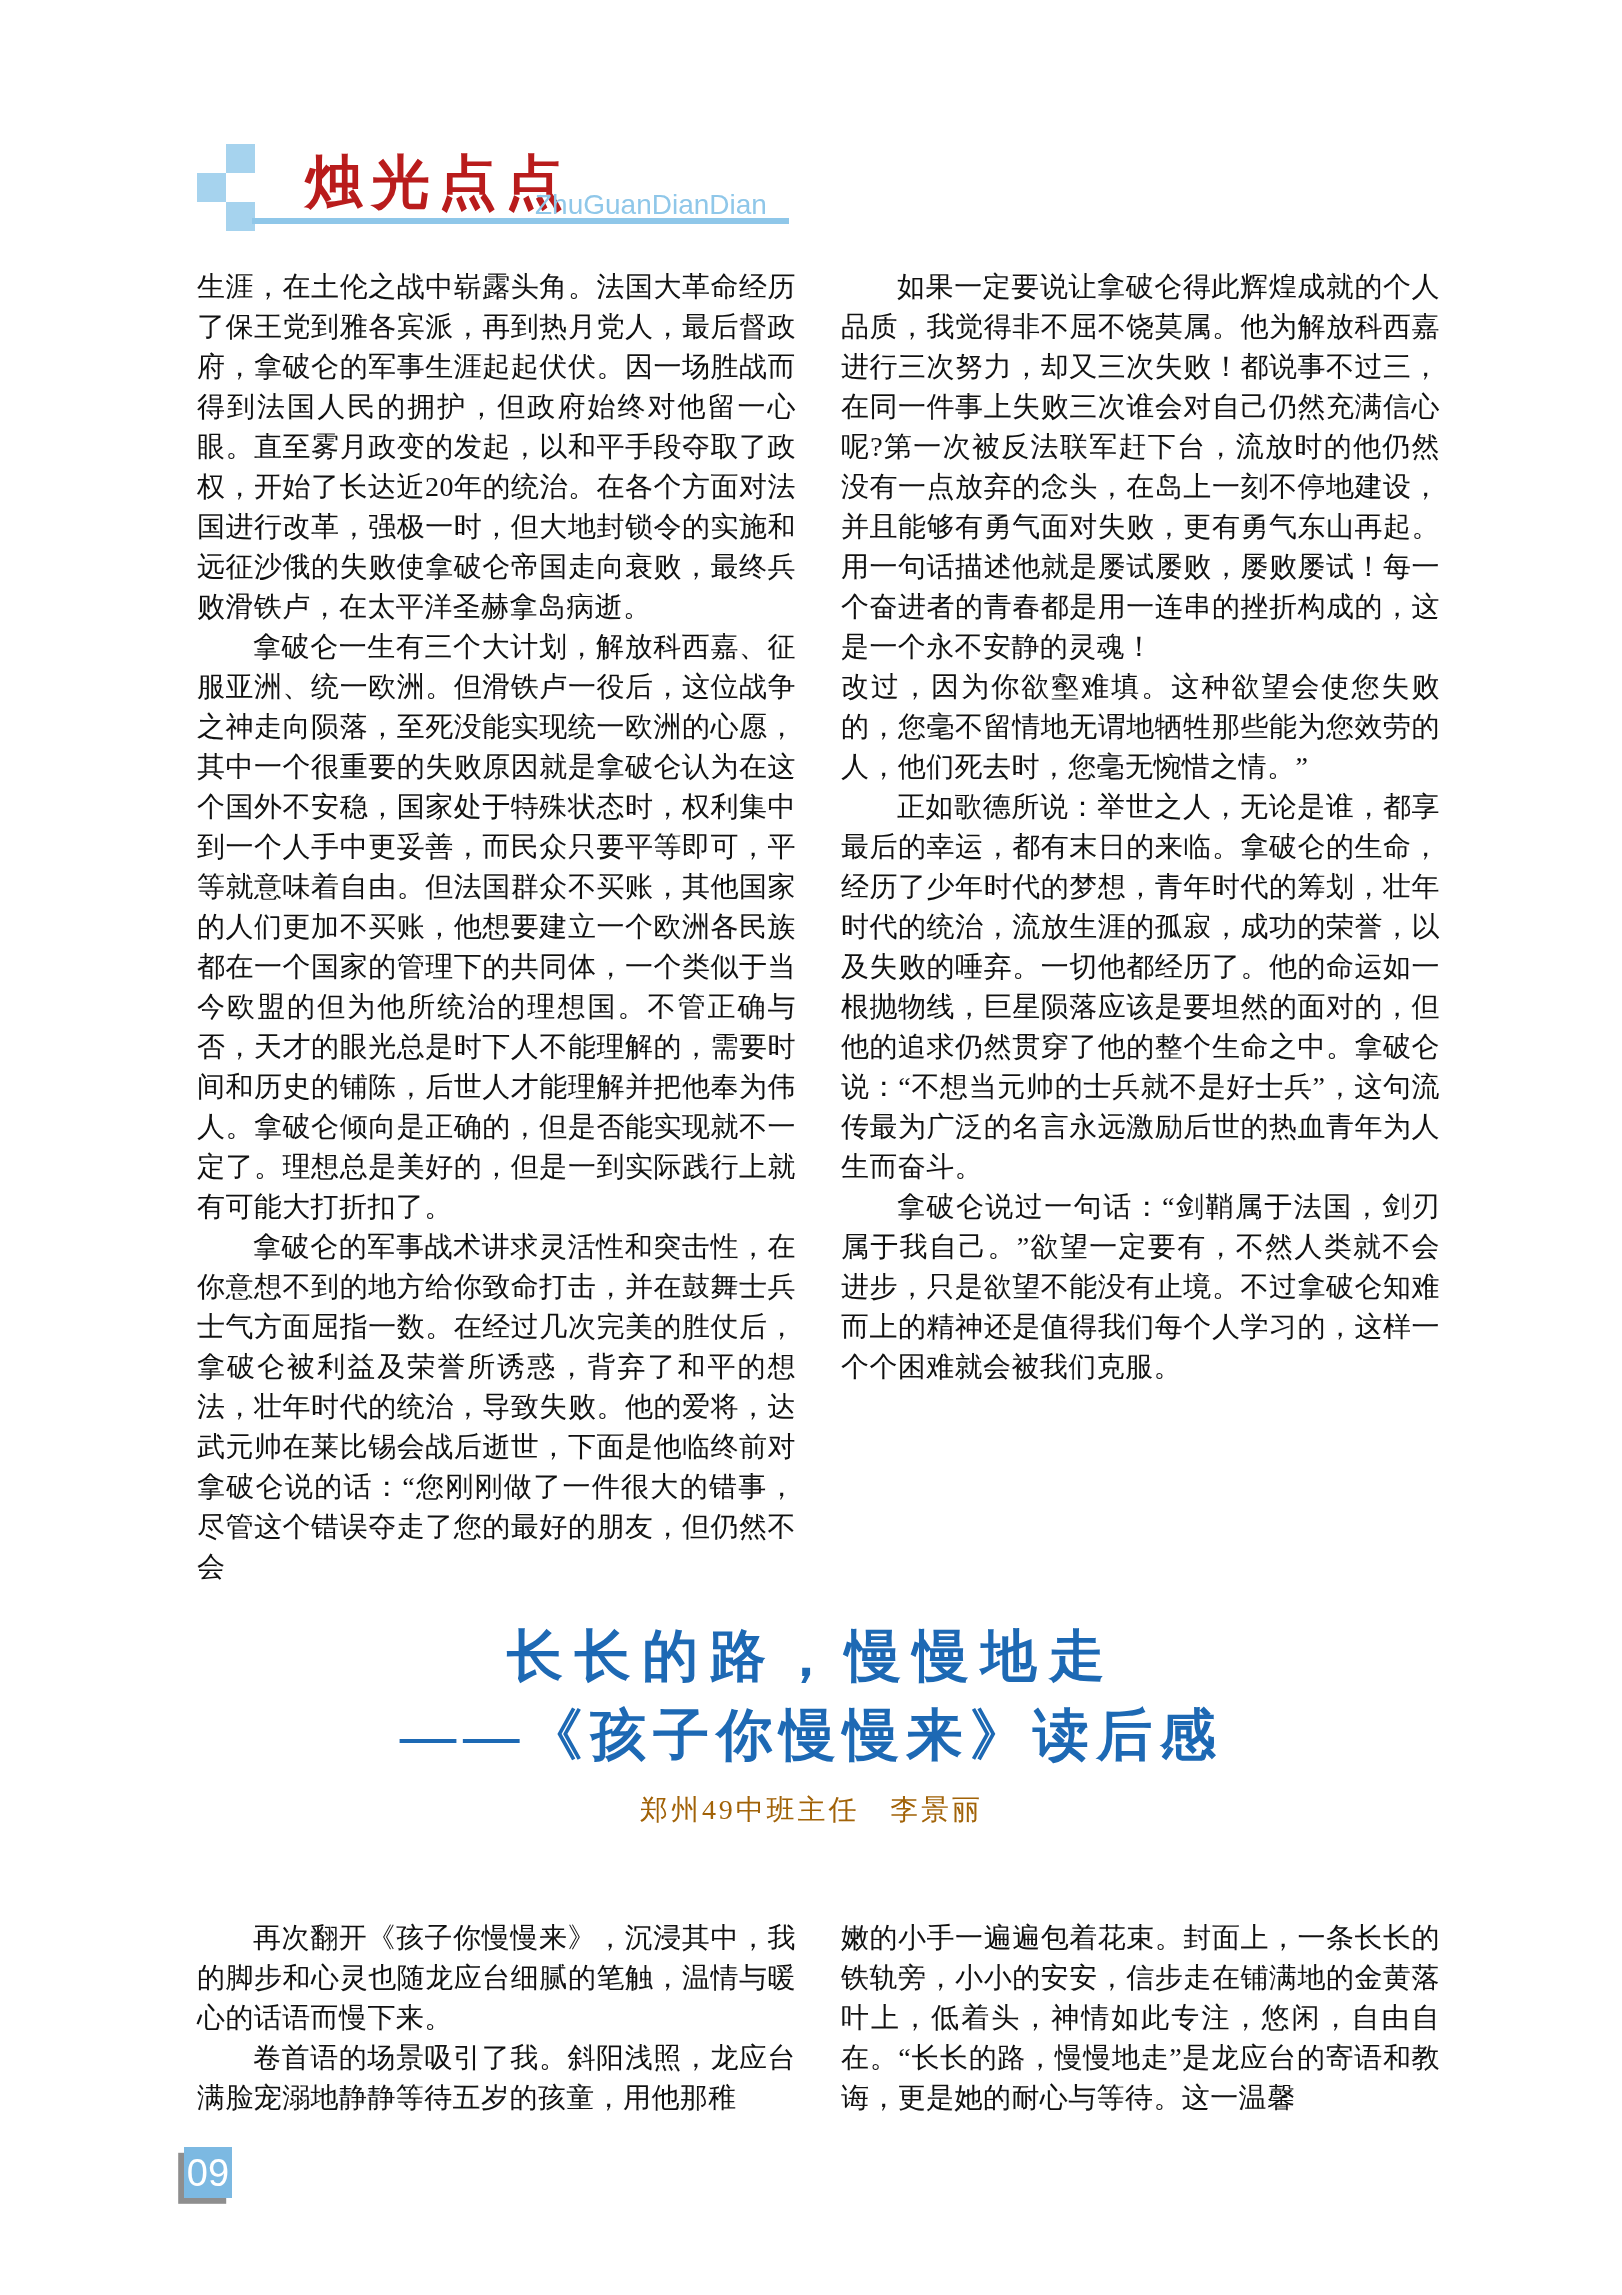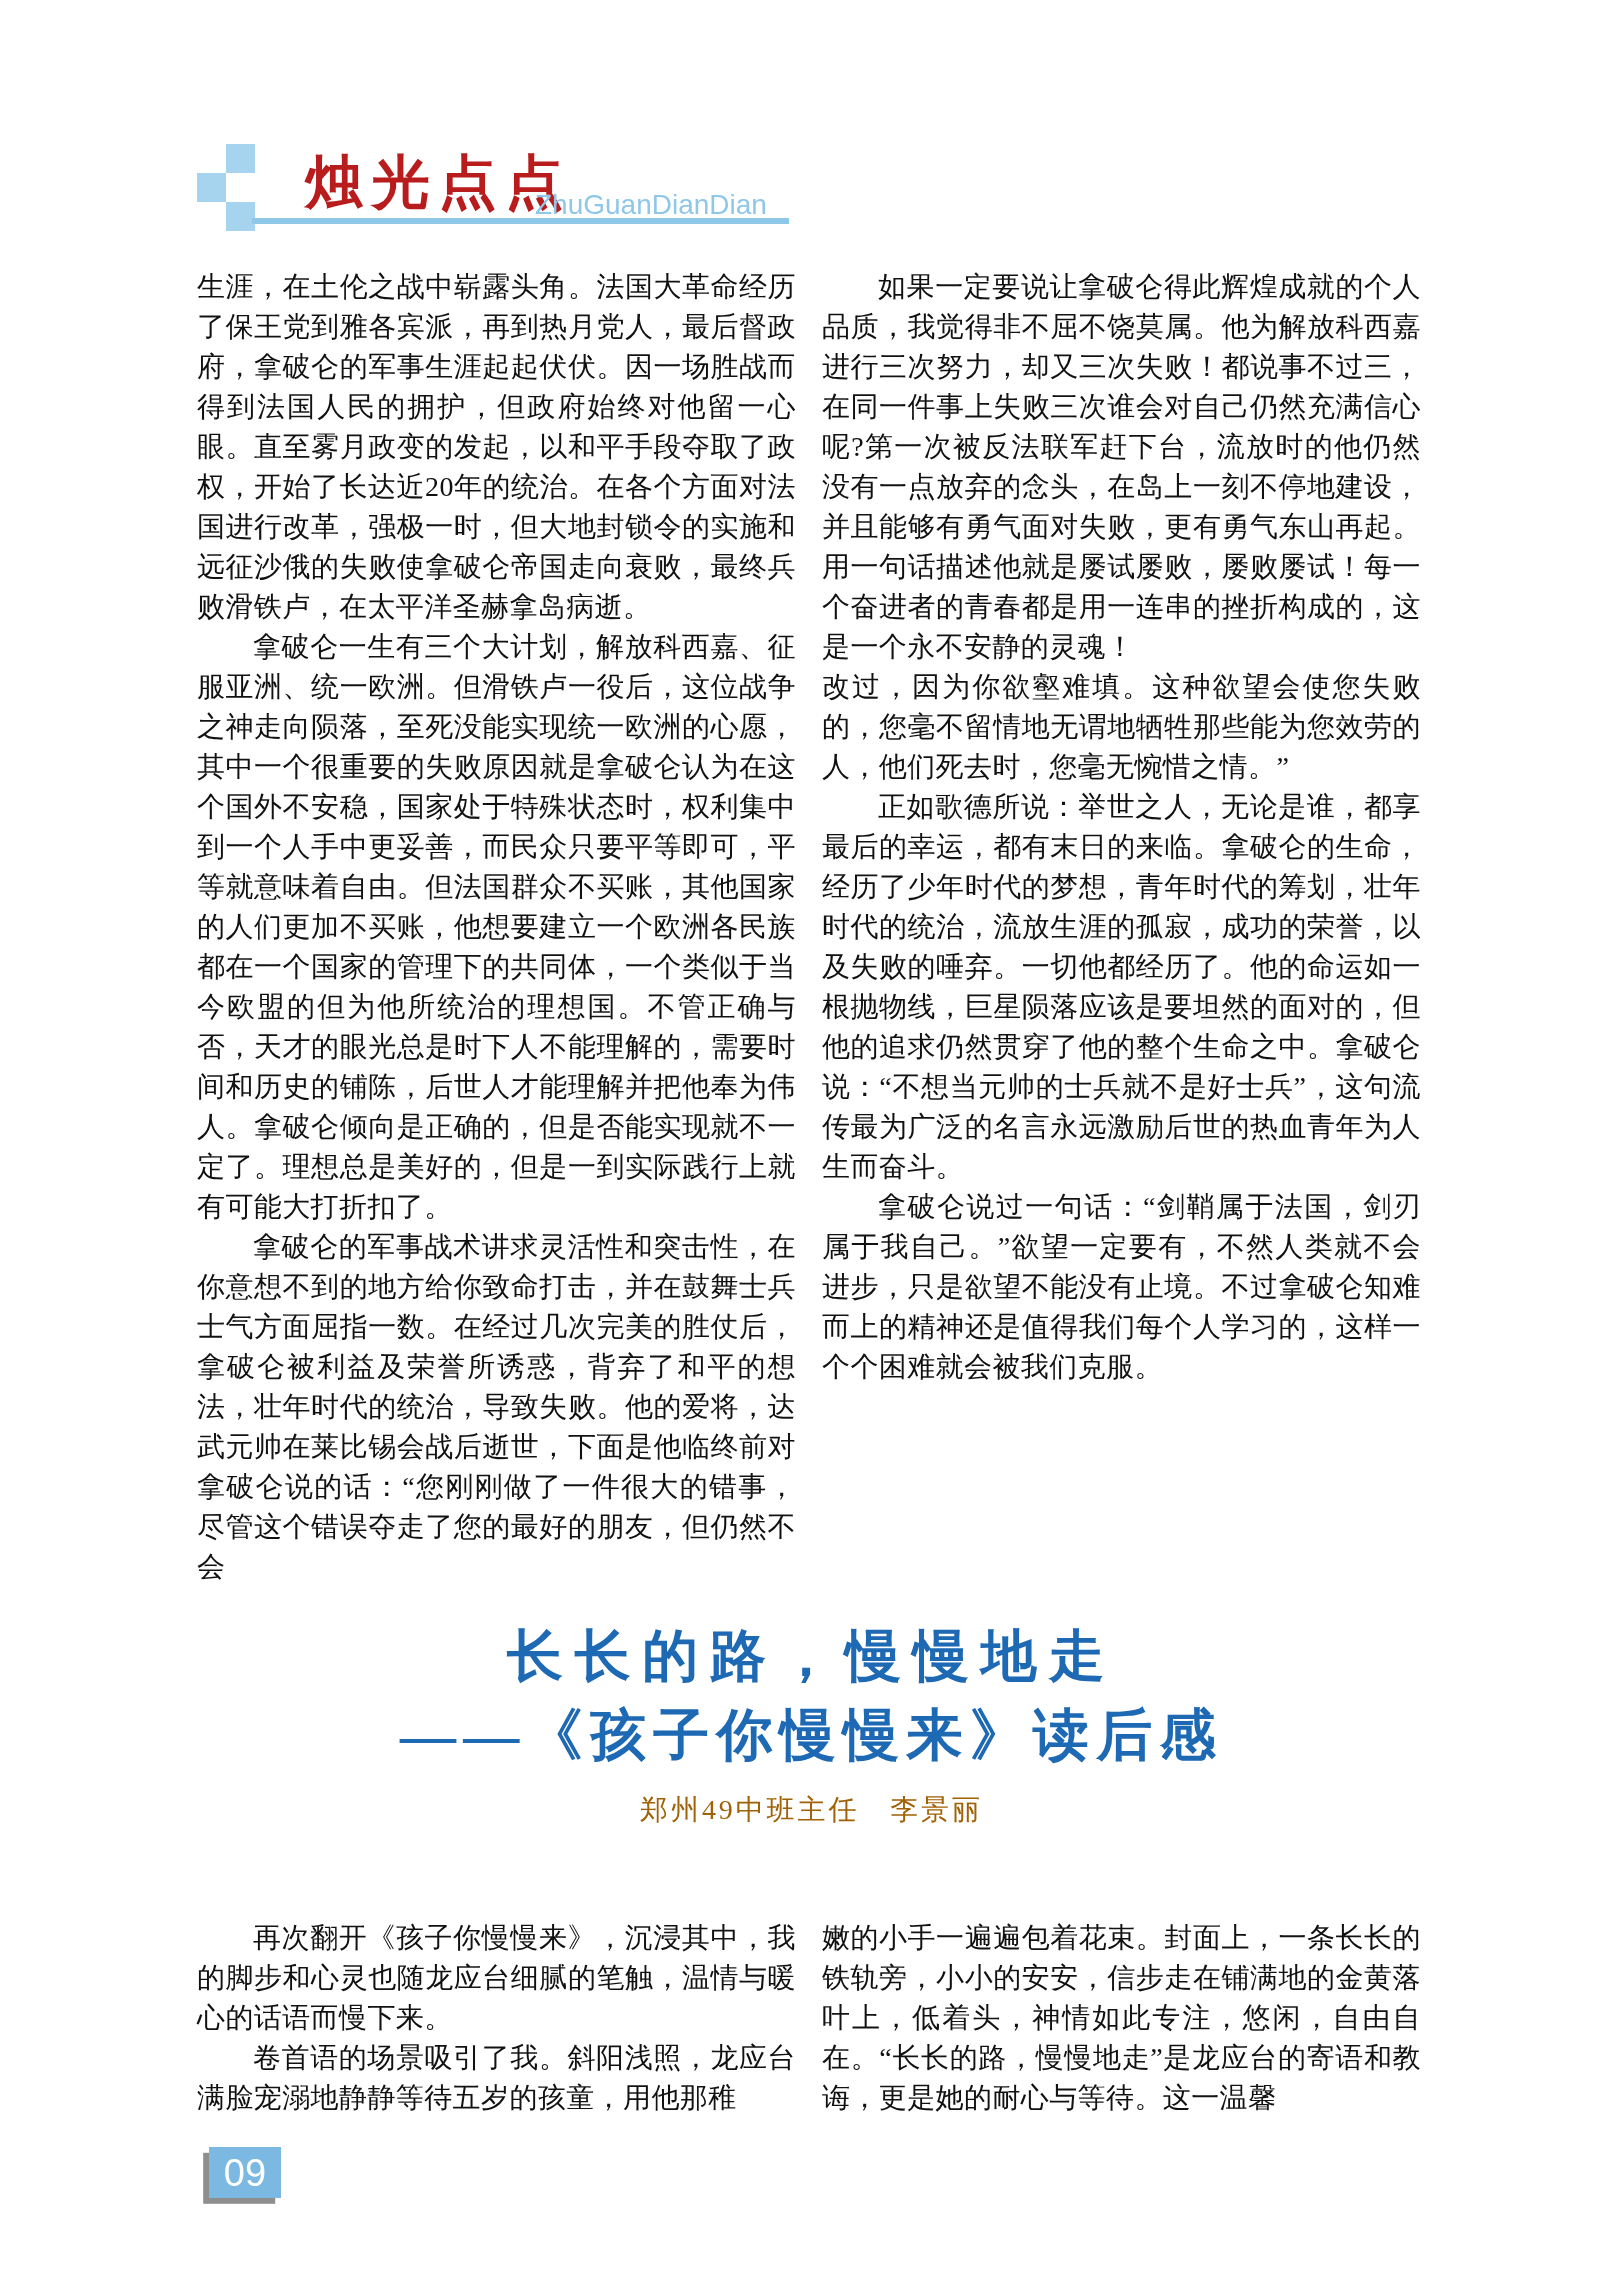--- a/index.html
+++ b/index.html
@@ -26,43 +26,43 @@
   }
   .logo-sub{
     position:absolute;left:535px;top:184px;
     font-size:28px;line-height:1;
     font-family:"Liberation Sans","DejaVu Sans",sans-serif;
     margin-top:7px;
   }
   .rule{position:absolute;left:252px;top:218px;width:537px;height:5.8px;}
 
   
-  .cols{position:absolute;left:197px;width:1243px;display:flex;gap:26px;}
+  .cols{position:absolute;left:197px;width:1243px;display:flex;gap:45px;}
   .cols-top{top:267px;}
   .cols-bottom{top:1886px;margin-top:32px;}
   .col{
     width:599px;
     font-size:28px;
     line-height:40px;
     letter-spacing:0.4px;
     text-align:justify;
   }
   .para{text-align:justify;}
   .para.indent{text-indent:2em;}
 
   
   .title-block{position:absolute;left:0;top:1620px;width:1623px;text-align:center;}
   .t1{font-size:56px;font-weight:bold;letter-spacing:11.7px;line-height:1.3;}
   .t2{font-size:56px;font-weight:bold;letter-spacing:7.3px;line-height:1.5;}
   .author{margin-top:14.6px;font-size:28px;letter-spacing:2.9px;color:#a16207;}
 
   
   .page-badge{
-    position:absolute;left:209px;top:2147px;
-    width:72px;height:51px;
+    position:absolute;left:184px;top:2147px;
+    width:48px;height:51px;
     display:flex;align-items:center;justify-content:center;
     color:#ffffff;font-size:38px;line-height:1;
     font-family:"Liberation Sans","DejaVu Sans",sans-serif;
     box-shadow:-5.8px 5.8px 0 #8e8e8e;
   }
 </style>
 </head>
 <body>
 
 <div class="page">

